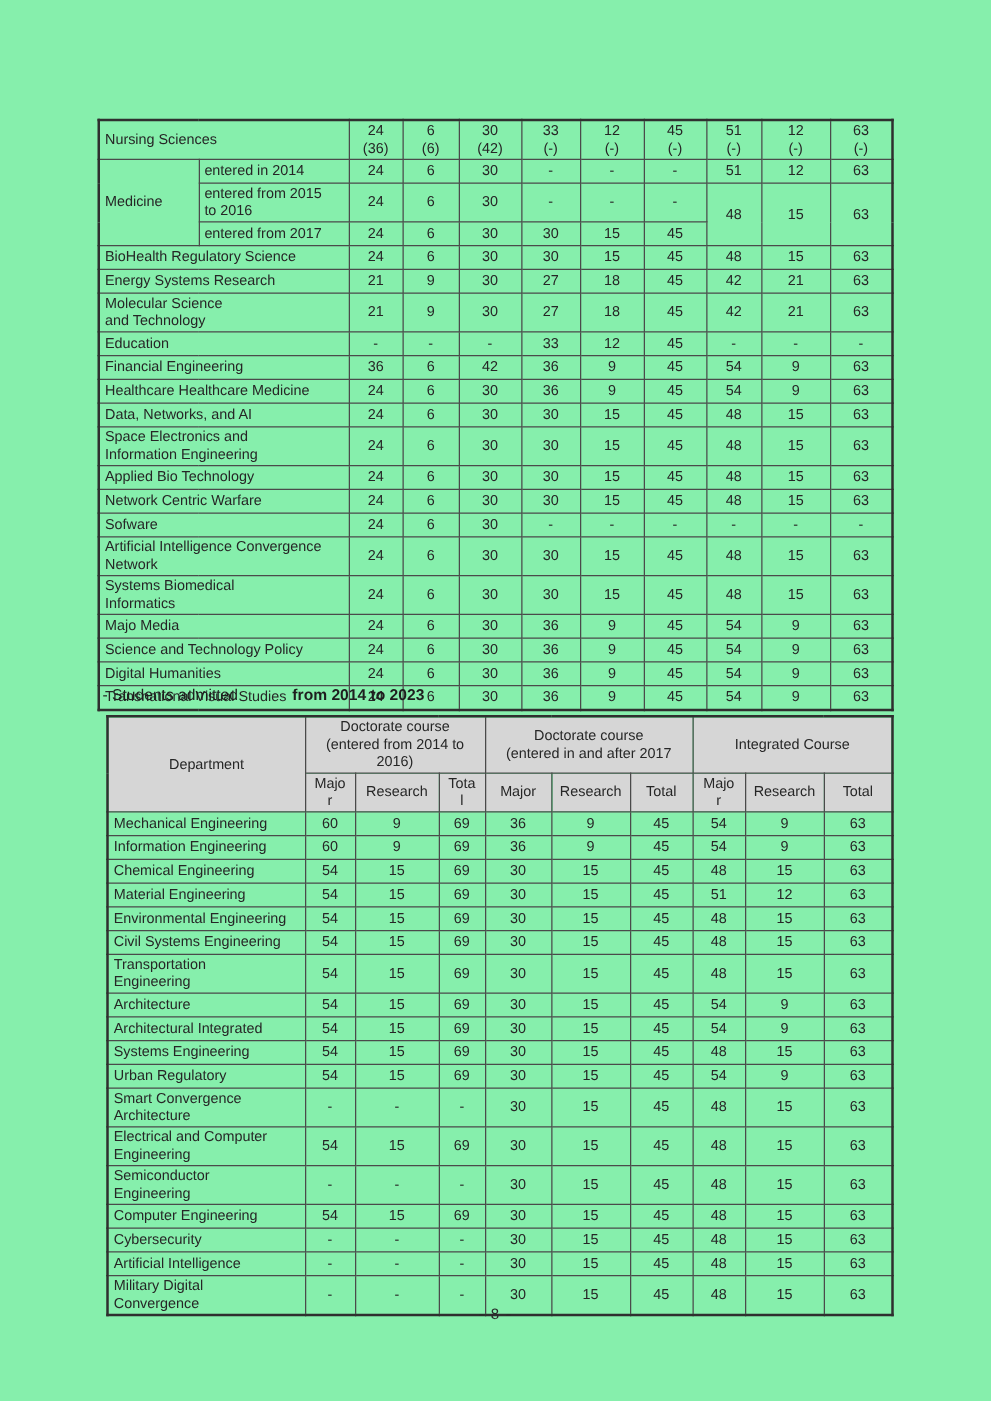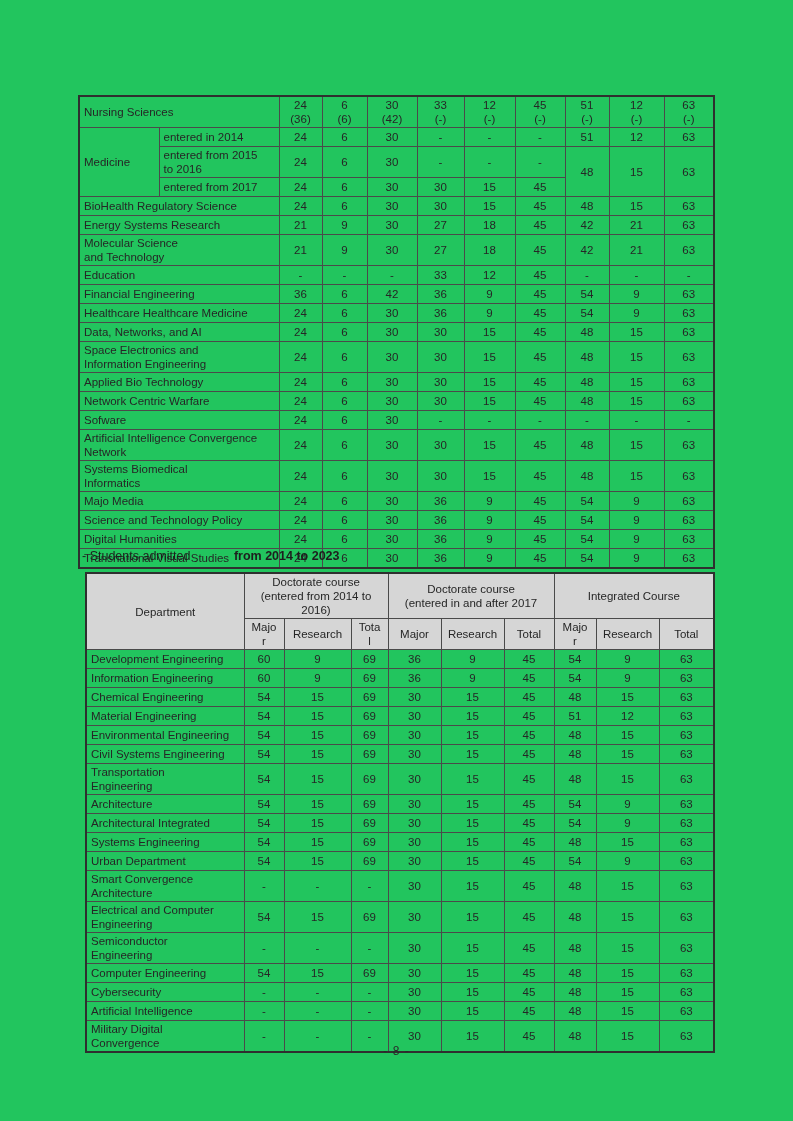--- a/index.html
+++ b/index.html
@@ -1,19 +1,19 @@
 <!DOCTYPE html>
 <html><head>
 <meta charset="utf-8">
 <style>
   html,body{margin:0;padding:0;}
   .page{
     position:relative;
     width:793px;height:1121px;
-    background:#22c55e;
+    background:#86efac;
     font-family:"Liberation Sans", sans-serif;
     color:#262626;
     overflow:hidden;
   }
   table{
     border-collapse:collapse;
     table-layout:fixed;
     position:absolute;
     border:2px solid #2f2f2f;
   }
@@ -402,21 +402,21 @@
         <th>Total</th>
         <th>Majo
 r</th>
         <th>Research</th>
         <th>Total</th>
       </tr>
     </thead>
     <tbody>
 
         <tr>
-          <td class="name">Development Engineering</td>
+          <td class="name">Mechanical Engineering</td>
           <td>60</td>
           <td>9</td>
           <td>69</td>
           <td>36</td>
           <td>9</td>
           <td>45</td>
           <td>54</td>
           <td>9</td>
           <td>63</td>
         </tr>
@@ -533,21 +533,21 @@
           <td>69</td>
           <td>30</td>
           <td>15</td>
           <td>45</td>
           <td>48</td>
           <td>15</td>
           <td>63</td>
         </tr>
 
         <tr>
-          <td class="name">Urban Department</td>
+          <td class="name">Urban Regulatory</td>
           <td>54</td>
           <td>15</td>
           <td>69</td>
           <td>30</td>
           <td>15</td>
           <td>45</td>
           <td>54</td>
           <td>9</td>
           <td>63</td>
         </tr>

